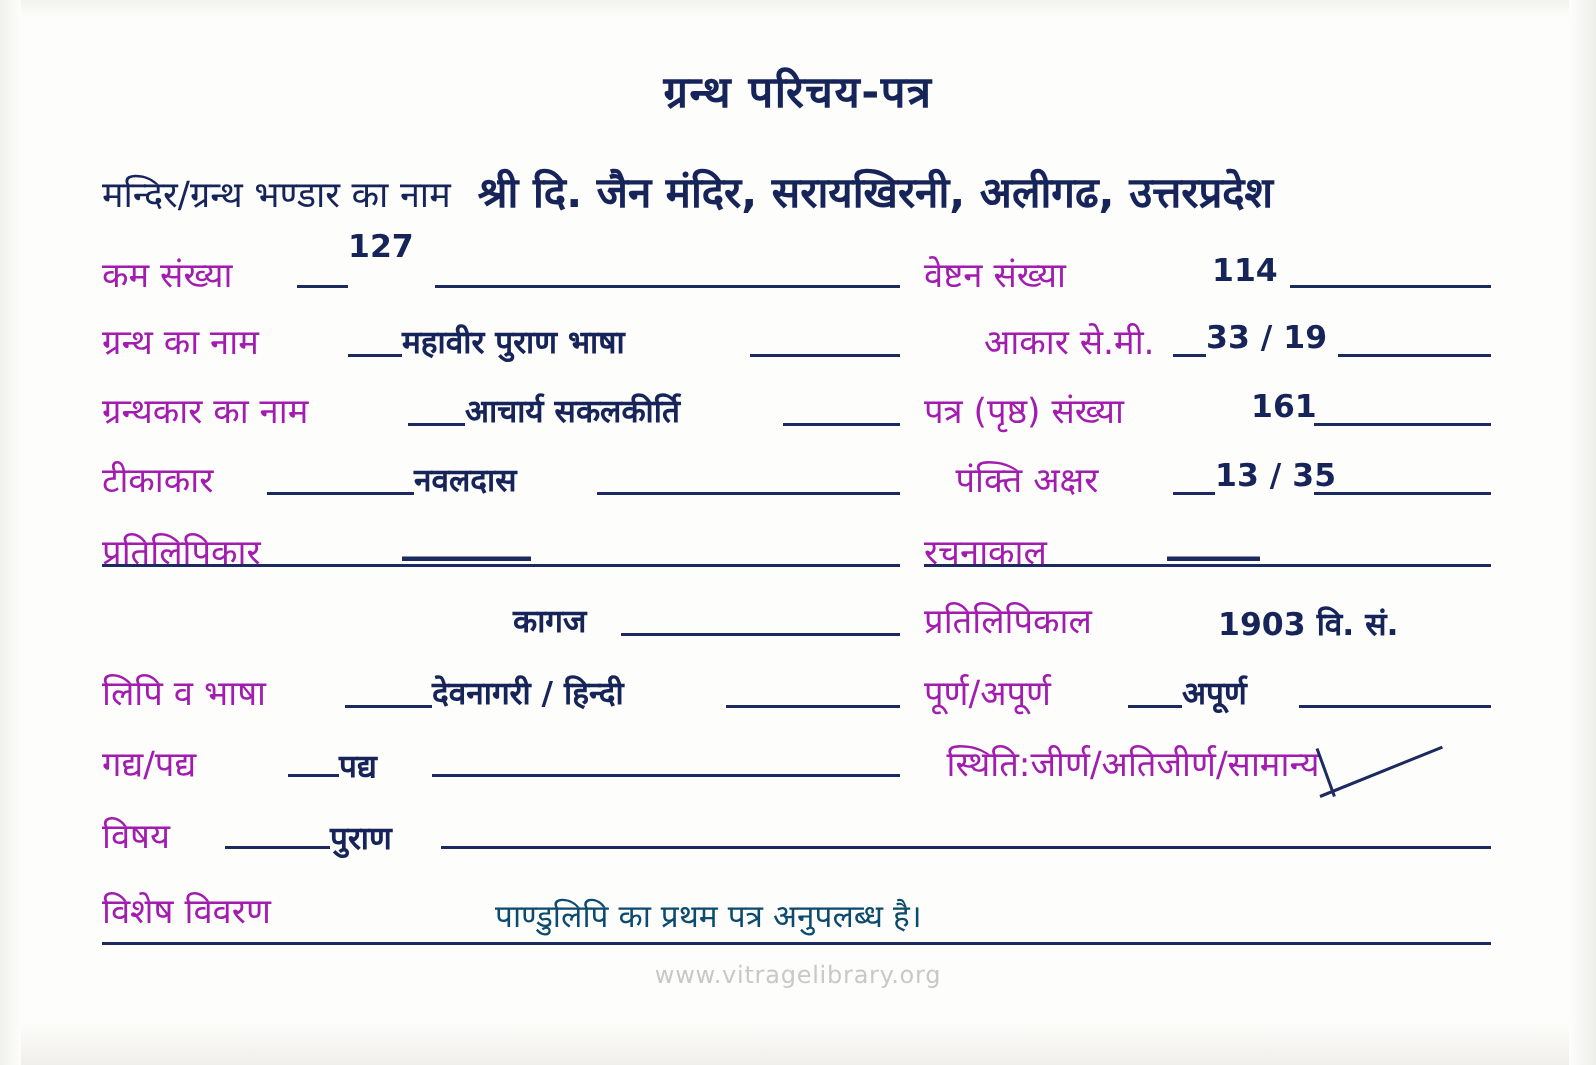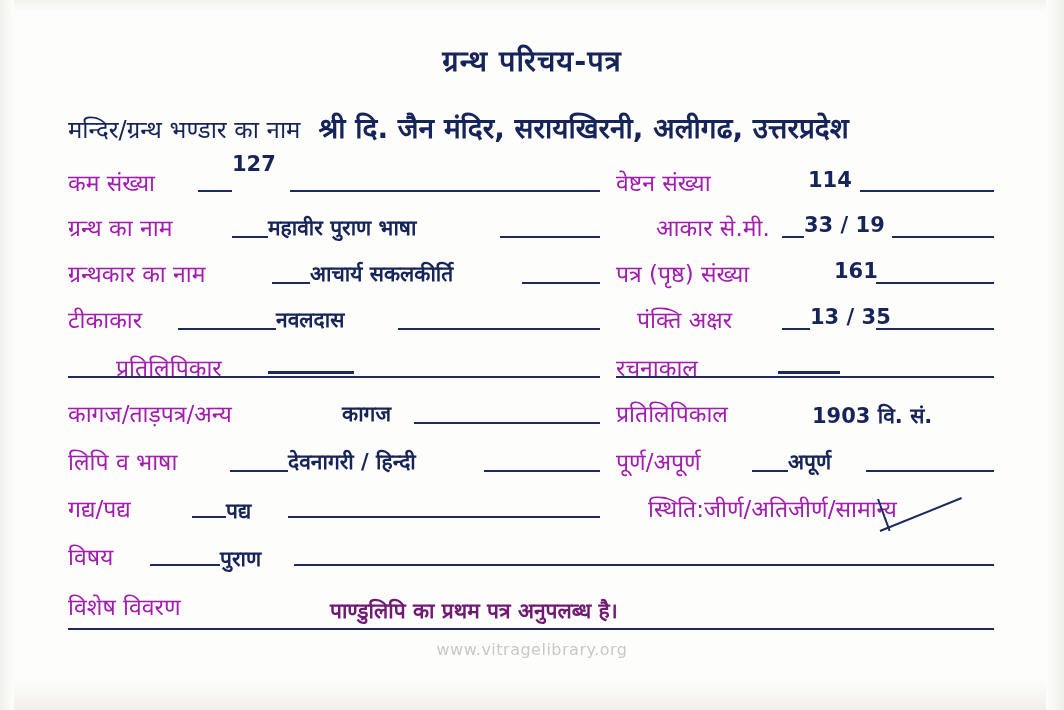--- a/index.html
+++ b/index.html
@@ -85,22 +85,22 @@
     color: #16245a;
   }
   .header-value {
     font-size: 28px;
     font-weight: bold;
     color: #16245a;
   }
   .note {
     position: absolute;
     font-size: 21px;
-    font-weight: bold;
-    color: #701a75;
+    font-weight: normal;
+    color: #0c4a6e;
   }
   .watermark {
     position: absolute;
     left: 0; top: 640px;
     width: 1064px;
     text-align: center;
     font-size: 16px;
     color: #c9c9c4;
     letter-spacing: 0.5px;
   }
@@ -155,32 +155,29 @@
 
   <div class="field" style="left:68px; top:303px;">
     <span class="label">टीकाकार</span>
   </div>
   <div class="field" style="left:276px; top:305px;">
     <span class="value">नवलदास</span>
   </div>
   <div class="rule" style="left:178px; top:328px; width:98px;"></div>
   <div class="rule" style="left:398px; top:328px; width:202px;"></div>
 
-  <div class="field" style="left:68px; top:351px;margin-left:48px;">
+  <div class="field" style="left:68px; top:351px;">
     <span class="label">प्रतिलिपिकार</span>
   </div>
   <div class="field" style="left:276px; top:353px;">
     <span class="value"></span>
   </div>
   <div class="rule" style="left:68px; top:376px; width:532px;"></div>
   <div class="rule" style="left:268px; top:371px; width:86px; border-top-width:3px;"></div>
 
-  <div class="field" style="left:68px; top:397px;">
-    <span class="label">कागज/ताड़पत्र/अन्य</span>
-  </div>
   <div class="field" style="left:342px; top:399px;">
     <span class="value">कागज</span>
   </div>
   <div class="rule" style="left:414px; top:422px; width:186px;"></div>
 
   <div class="field" style="left:68px; top:445px;">
     <span class="label">लिपि व भाषा</span>
   </div>
   <div class="field" style="left:288px; top:447px;">
     <span class="value">देवनागरी / हिन्दी</span>
@@ -258,21 +255,21 @@
 
   <div class="field" style="left:616px; top:445px;">
     <span class="label">पूर्ण/अपूर्ण</span>
   </div>
   <div class="field" style="left:788px; top:447px;">
     <span class="value">अपूर्ण</span>
   </div>
   <div class="rule" style="left:752px; top:470px; width:36px;"></div>
   <div class="rule" style="left:866px; top:470px; width:128px;"></div>
 
-  <div class="field" style="left:648px; top:492px;align-items:center;">
+  <div class="field" style="left:631px; top:492px;align-items:center;">
     <span class="label">स्थिति:जीर्ण/अतिजीर्ण/सामान्य</span>
   </div>
   <div class="strike" style="left:880px; top:530px; width:88px; transform: rotate(-22deg);"></div>
   <div class="strike" style="left:878px; top:498px; width:34px; transform: rotate(70deg);"></div>
 
   <div class="field" style="left:68px; top:590px;">
     <span class="label">विशेष विवरण</span>
   </div>
   <div class="note" style="left:330px; top:596px;">पाण्डुलिपि का प्रथम पत्र अनुपलब्ध है।</div>
   <div class="rule" style="left:68px; top:628px; width:926px;"></div>

